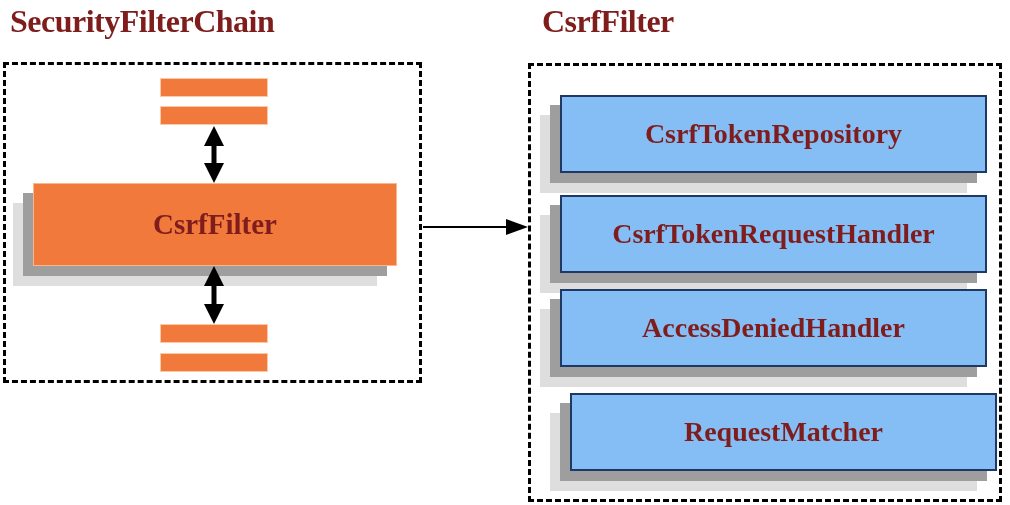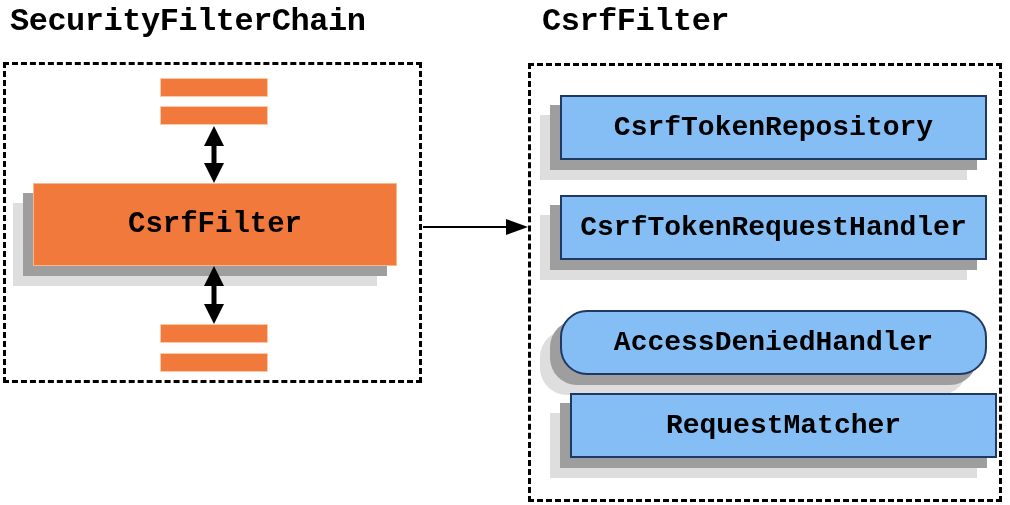--- a/index.html
+++ b/index.html
@@ -5,23 +5,23 @@
   html, body {
     margin: 0;
     padding: 0;
     background: #ffffff;
   }
   .canvas {
     position: relative;
     width: 1010px;
     height: 505px;
     background: #ffffff;
-    font-family: Liberation Mono, monospace;
+    font-family: Liberation Serif, serif;
     font-weight: bold;
-    color: #000000;
+    color: #7f1d1d;
     overflow: hidden;
   }
   .title {
     position: absolute;
     font-size: 32px;
     font-weight: bold;
     letter-spacing: -0.5px;
     white-space: nowrap;
   }
   .left-title  { left: 10px; top: 3px; }
@@ -62,33 +62,33 @@
     display: flex;
     align-items: center;
     justify-content: center;
     font-size: 29px;
   }
 
   .comp-box {
     position: absolute;
     left: 560px;
     width: 427px;
-    height: 65px;
+    height: 78px;
     background: #85BEF5;
     border: 2px solid #1F3864;
     box-sizing: border-box;
     box-shadow: -10px 10px 0 #9E9E9E, -20px 20px 0 #DEDEDE;
     display: flex;
     align-items: center;
     justify-content: center;
     font-size: 28px;
   }
   .comp1 { top: 95px; }
   .comp2 { top: 195px; }
-  .comp3 { top: 310px; border-radius: 27px; }
+  .comp3 { top: 289px; }
   .comp4 { top: 393px; margin-left: 10px; }
 
   .overlay {
     position: absolute;
     left: 0;
     top: 0;
     width: 1010px;
     height: 505px;
     pointer-events: none;
   }

